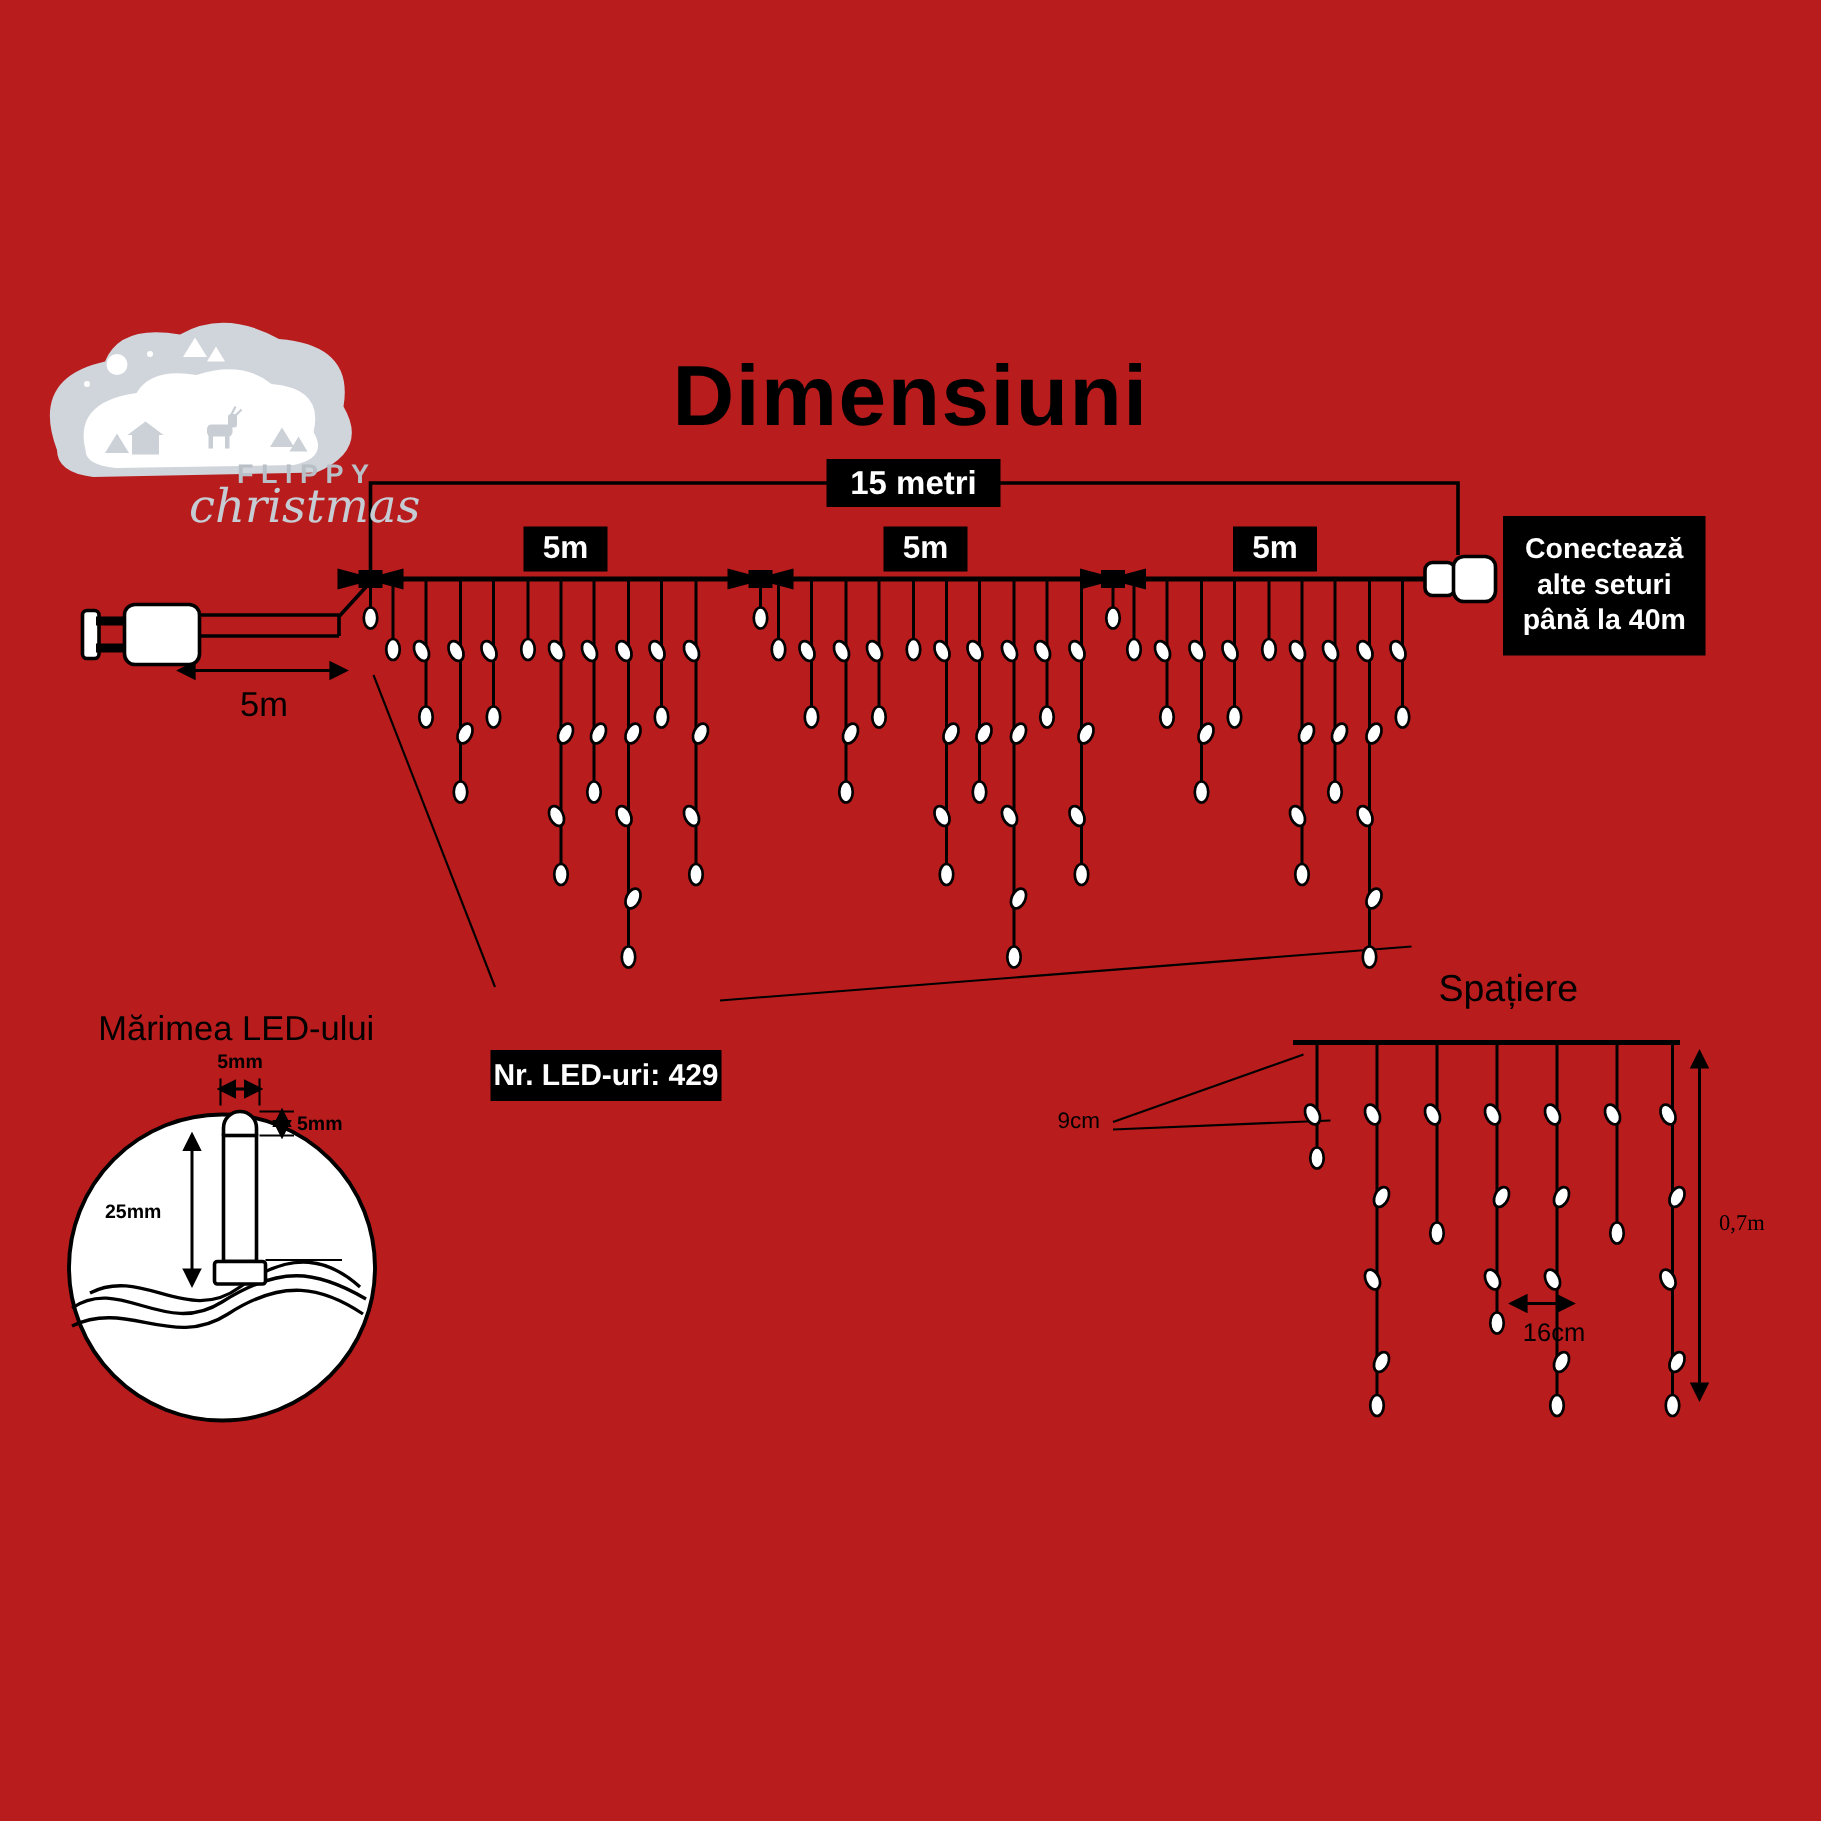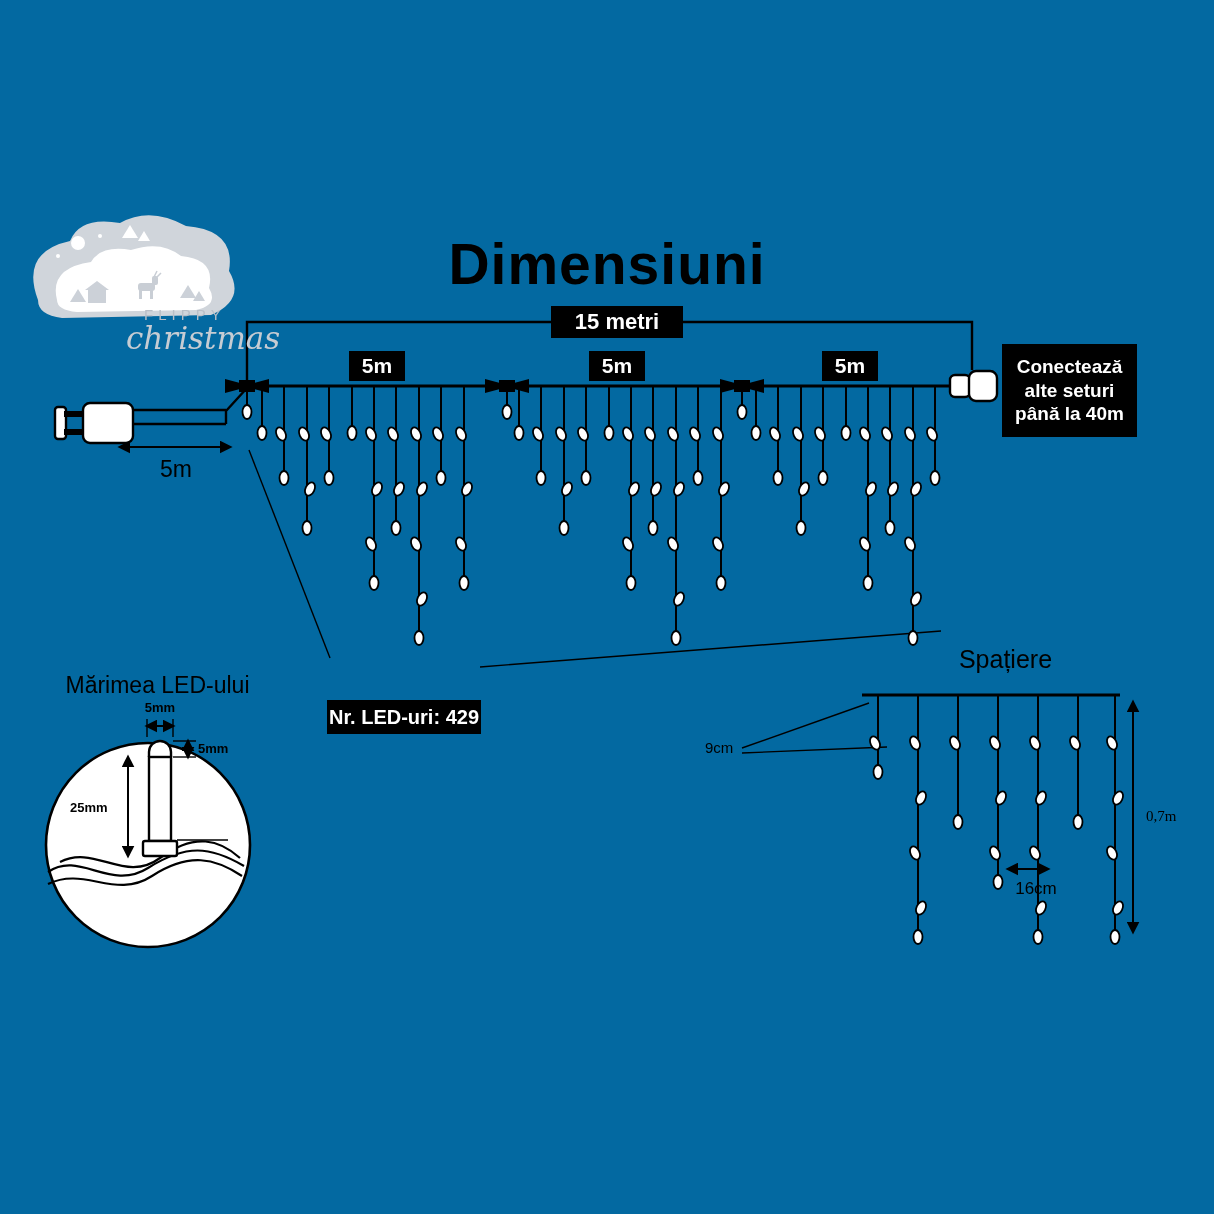--- a/index.html
+++ b/index.html
@@ -1,26 +1,26 @@
 <!DOCTYPE html>
 <html><head>
 <meta charset="utf-8">
 <style>
   html,body{margin:0;padding:0;background:#fff;}
-  .stage{position:relative;width:1214px;height:1214px;background:#0369a1;overflow:hidden;
+  .stage{position:relative;width:1214px;height:1214px;background:#b91c1c;overflow:hidden;
          font-family:"Liberation Sans",sans-serif;color:#000;}
   svg.art{position:absolute;left:0;top:0;z-index:1;}
   .lbl{position:absolute;z-index:2;color:#000;font-family:"Liberation Sans",sans-serif;}
   .box{position:absolute;z-index:2;background:#000;color:#fff;display:flex;align-items:center;
        justify-content:center;text-align:center;font-weight:bold;
        font-family:"Liberation Sans",sans-serif;line-height:1.25;}
   .center{text-align:center;}
   .title{left:0;right:0;top:231px;text-align:center;font-size:57px;font-weight:bold;letter-spacing:1px;}
   .footnote{left:0;right:0;top:963px;text-align:center;font-size:25px;}
-  .flippy{left:144px;top:306px;font-size:15px;letter-spacing:5px;color:#b9bfc7;font-weight:normal;}
+  .flippy{left:158px;top:306px;font-size:18px;letter-spacing:5px;color:#b9bfc7;font-weight:bold;}
   .script{left:126px;top:320px;font-size:31px;color:#c6ccd3;font-style:italic;
           font-family:"DejaVu Serif",serif;}
   
   .ln1{stroke:#000;stroke-width:1.4;fill:none}
   .ln2{stroke:#000;stroke-width:2.4;fill:none}
   .ln22{stroke:#000;stroke-width:2.2;fill:none}
   .wire{stroke:#000;stroke-width:3.2}
   .dim{stroke:#000;stroke-width:2;fill:none}
   .drop{stroke:#000;stroke-width:2}
   .bulb{fill:#fff;stroke:#000;stroke-width:1.8}
@@ -345,21 +345,21 @@
           <ellipse cx="1115" cy="937" rx="4.5" ry="7" class="bulb"></ellipse>
         </g>
       </g>
   </svg>
 
   <div class="lbl title">Dimensiuni</div>
 
   <div class="lbl flippy">FLIPPY</div>
   <div class="lbl script">christmas</div>
 
-  <div class="box" style="left:551px;top:306px;width:132px;height:32px;font-size:22px;">15 metri</div>
+  <div class="box" style="left:551px;top:306px;width:116px;height:32px;font-size:22px;">15 metri</div>
 
   <div class="box" style="left:349px;top:351px;width:56px;height:30px;font-size:21px;">5m</div>
   <div class="box" style="left:589px;top:351px;width:56px;height:30px;font-size:21px;">5m</div>
   <div class="box" style="left:822px;top:351px;width:56px;height:30px;font-size:21px;">5m</div>
 
   <div class="box" style="left:1002px;top:344px;width:131px;height:89px;font-size:19px;padding:2px;">Conectează alte seturi până la 40m</div>
 
   <div class="lbl center" style="left:148px;top:456px;width:56px;font-size:23px;">5m</div>
 
   <div class="box" style="left:327px;top:657px;width:154px;height:34px;font-size:20px;margin-top:43px;">Nr. LED-uri: 429</div>

